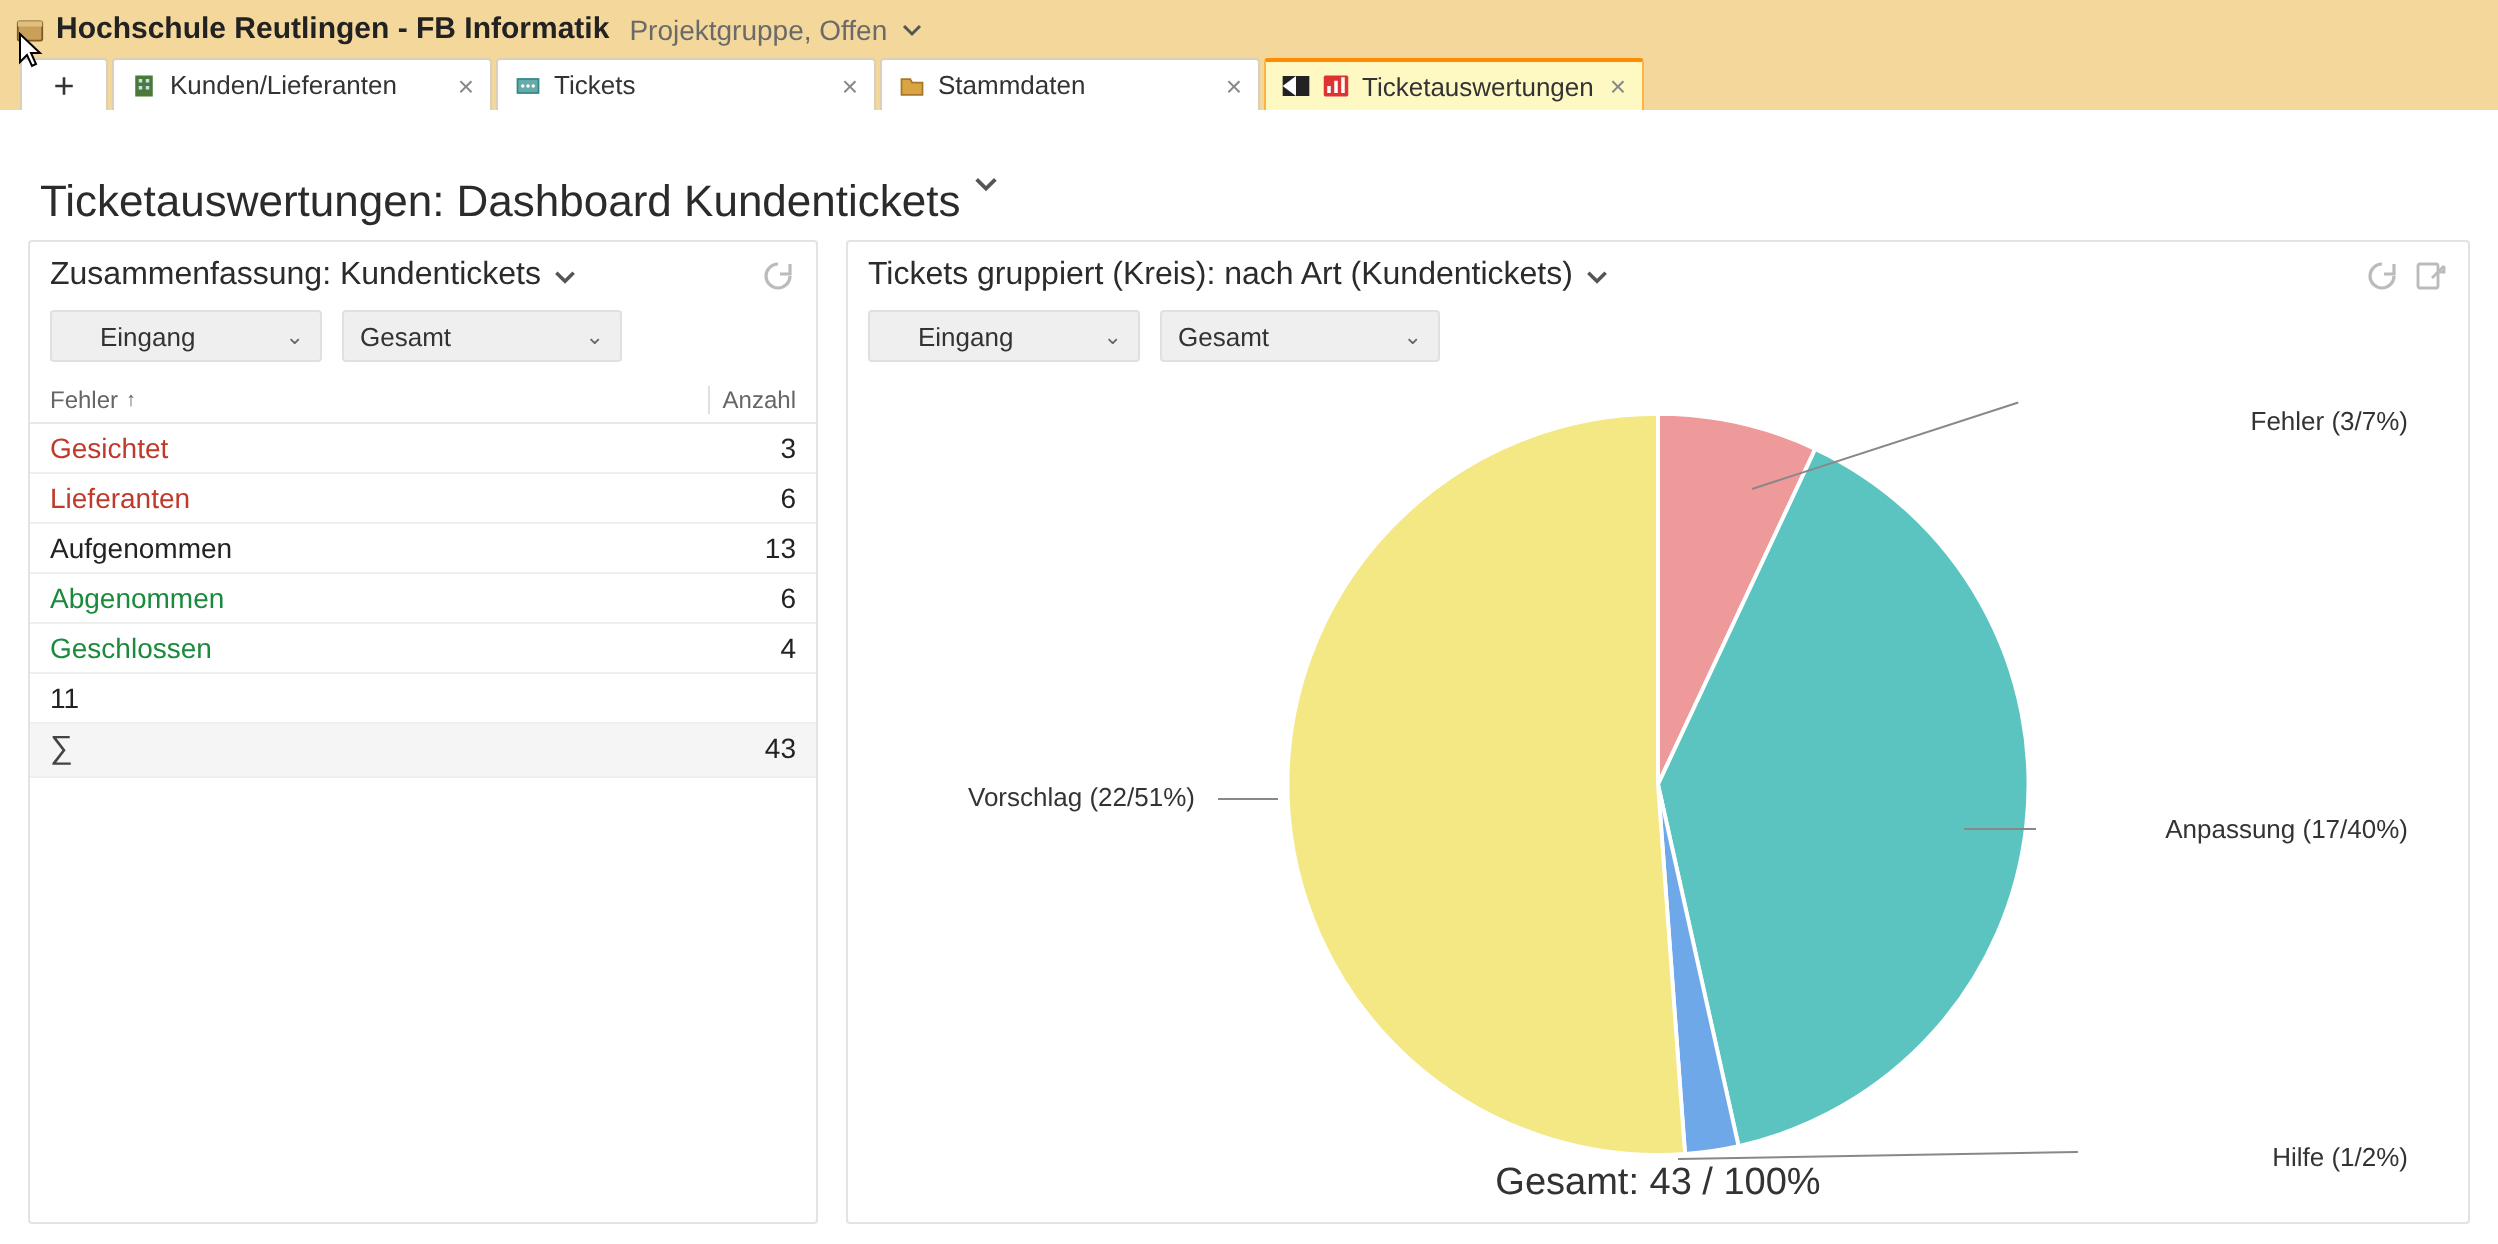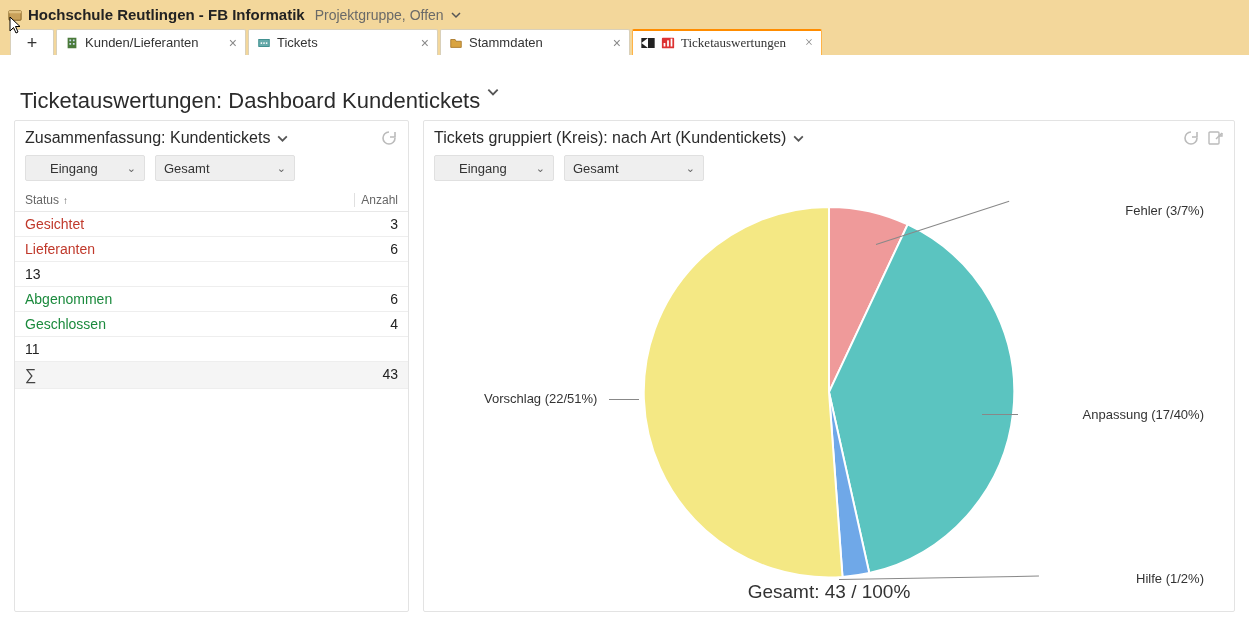--- a/index.html
+++ b/index.html
@@ -8,36 +8,36 @@
   .title-row { display: flex; align-items: center; gap: 6px; padding: 2px 0 6px 0; }
   .title-row .icon { width: 14px; height: 14px; }
   .app-title { font-weight: 600; font-size: 15px; }
   .subtitle { color: #6a6a68; font-size: 14px; margin-left: 4px; }
   .cursor { position: absolute; left: 8px; top: 16px; width: 16px; height: 20px; pointer-events: none; }
   .tabs { display: flex; align-items: flex-end; gap: 2px; padding-left: 2px; }
   .tab { display: flex; align-items: center; gap: 6px; background: #fff; border: 1px solid #d9d0ba; border-bottom: none; padding: 4px 8px; min-width: 44px; height: 26px; font-size: 13px; color: #333; border-radius: 2px 2px 0 0; cursor: pointer; }
   .tab.plus { min-width: 44px; justify-content: center; font-size: 18px; font-weight: 400; line-height: 1; }
   .tab .tab-icon { width: 14px; height: 14px; display: inline-block; }
   .tab .close { color: #888; font-size: 14px; margin-left: auto; }
-  .tab.active { border-color: #ffb347; border-top: 2px solid #ff8c00; background: #ffffff; font-family: Liberation Serif, serif; }
+  .tab.active { border-color: #ffb347; border-top: 2px solid #ff8c00; background: #fef9c3; }
   .tab-std { width: 190px; }
   .tab .flag { width: 14px; height: 10px; }
   .page-title-wrap { padding: 14px 20px 6px 20px; display: flex; align-items: center; gap: 6px; }
   .page-title { font-size: 22px; font-weight: 400; color: #2b2b2b; margin-top: 19px; }
   .content { display: flex; gap: 14px; padding: 0 14px 14px 14px; }
   .panel { border: 1px solid #e3e3e3; border-radius: 2px; background: #fff; display: flex; flex-direction: column; }
   .panel-left { width: 395px; height: 492px; }
   .panel-right { flex: 1; height: 492px; position: relative; }
   .panel-head { display: flex; align-items: center; padding: 8px 10px; gap: 6px; }
   .panel-head .title { font-size: 16px; color: #2b2b2b; }
   .panel-head .spacer { flex: 1; }
   .panel-head .tool-icon { color: #a8a8a8; width: 18px; height: 18px; cursor: pointer; }
   .filters { display: flex; gap: 10px; padding: 0 10px 8px 10px; }
   .dropdown { display: flex; align-items: center; justify-content: space-between; background: #efefef; border: 1px solid #e0e0e0; border-radius: 2px; height: 26px; padding: 0 8px; font-size: 13px; color: #333; cursor: pointer; }
-  .dd1 { width: 120px; padding-left: 24px; }
+  .dd1 { width: 136px; padding-left: 24px; }
   .dd2 { width: 140px; }
   .chev { color: #666; font-size: 11px; }
   .table-header { display: flex; font-size: 12px; color: #666; padding: 4px 10px; border-bottom: 1px solid #e8e8e8; }
   .th-status { flex: 1; display: flex; align-items: center; gap: 4px; }
   .th-count { text-align: right; }
   .col-sep { width: 1px; background: #e0e0e0; height: 14px; margin: 0 6px 0 0; }
   .rows { }
   .row { display: flex; padding: 4px 10px; border-bottom: 1px solid #eee; font-size: 14px; }
   .row .status { flex: 1; }
   .row .count { color: #222; }
@@ -146,36 +146,37 @@
         <span>Eingang</span>
         <span class="chev">⌄</span>
       </div>
       <div class="dropdown dd2">
         <span>Gesamt</span>
         <span class="chev">⌄</span>
       </div>
     </div>
     <div class="table-header">
       <span class="th-status">
-        <span>Status</span>
+        <span>Fehler</span>
         <span class="arrow-up">↑</span>
       </span>
       <span class="col-sep"></span>
       <span class="th-count">Anzahl</span>
     </div>
     <div class="rows" id="summary-rows">
         <div class="row red">
           <span class="status">Gesichtet</span>
           <span class="count">3</span>
         </div>
         <div class="row red">
           <span class="status">Lieferanten</span>
           <span class="count">6</span>
         </div>
         <div class="row black">
+          <span class="status">Aufgenommen</span>
           <span class="count">13</span>
         </div>
         <div class="row green">
           <span class="status">Abgenommen</span>
           <span class="count">6</span>
         </div>
         <div class="row green">
           <span class="status">Geschlossen</span>
           <span class="count">4</span>
         </div>

